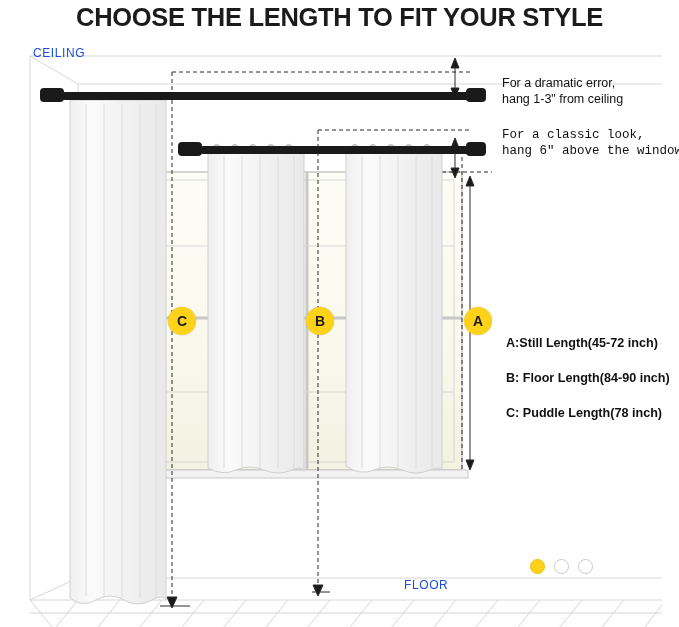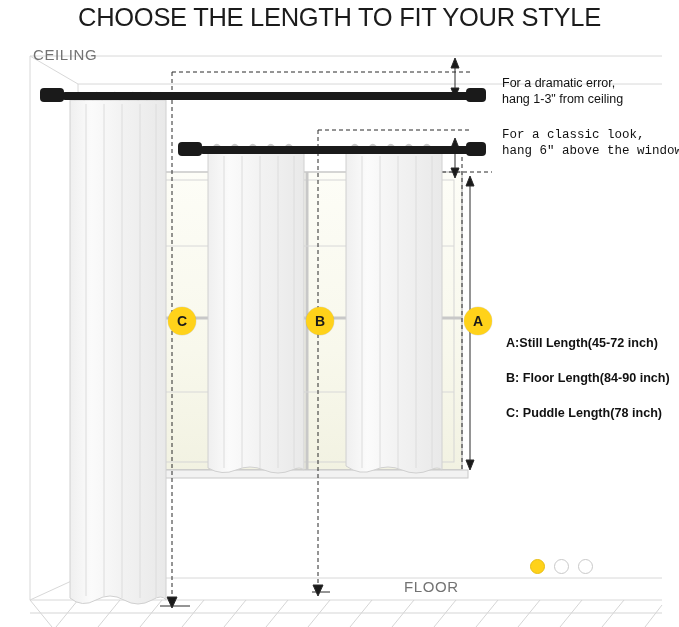--- a/index.html
+++ b/index.html
@@ -17,21 +17,21 @@
     overflow: hidden;
     background: #ffffff;
   }
   .title {
     position: absolute;
     left: 0;
     top: 0;
     width: 679px;
     text-align: center;
     font-size: 25.5px;
-    font-weight: normal;
+    font-weight: bold;
     letter-spacing: -0.3px;
     color: #1b1b1b;
     line-height: 34px;
     white-space: nowrap;
   }
   svg.scene {
     position: absolute;
     left: 0;
     top: 0;
     width: 679px;
@@ -61,23 +61,23 @@
     color: #1a1a1a;
     font-size: 14px;
     font-weight: bold;
     display: flex;
     align-items: center;
     justify-content: center;
     box-shadow: 0 0 0 0.5px rgba(0,0,0,0.12);
   }
   .caps {
     position: absolute;
-    font-size: 15px;
+    font-size: 12px;
     letter-spacing: 0.6px;
-    color: #737373;
+    color: #1d4ed8;
     white-space: nowrap;
   }
   .dots {
     position: absolute;
     display: flex;
     gap: 9px;
     align-items: center;
   }
   .dot {
     width: 15px;

